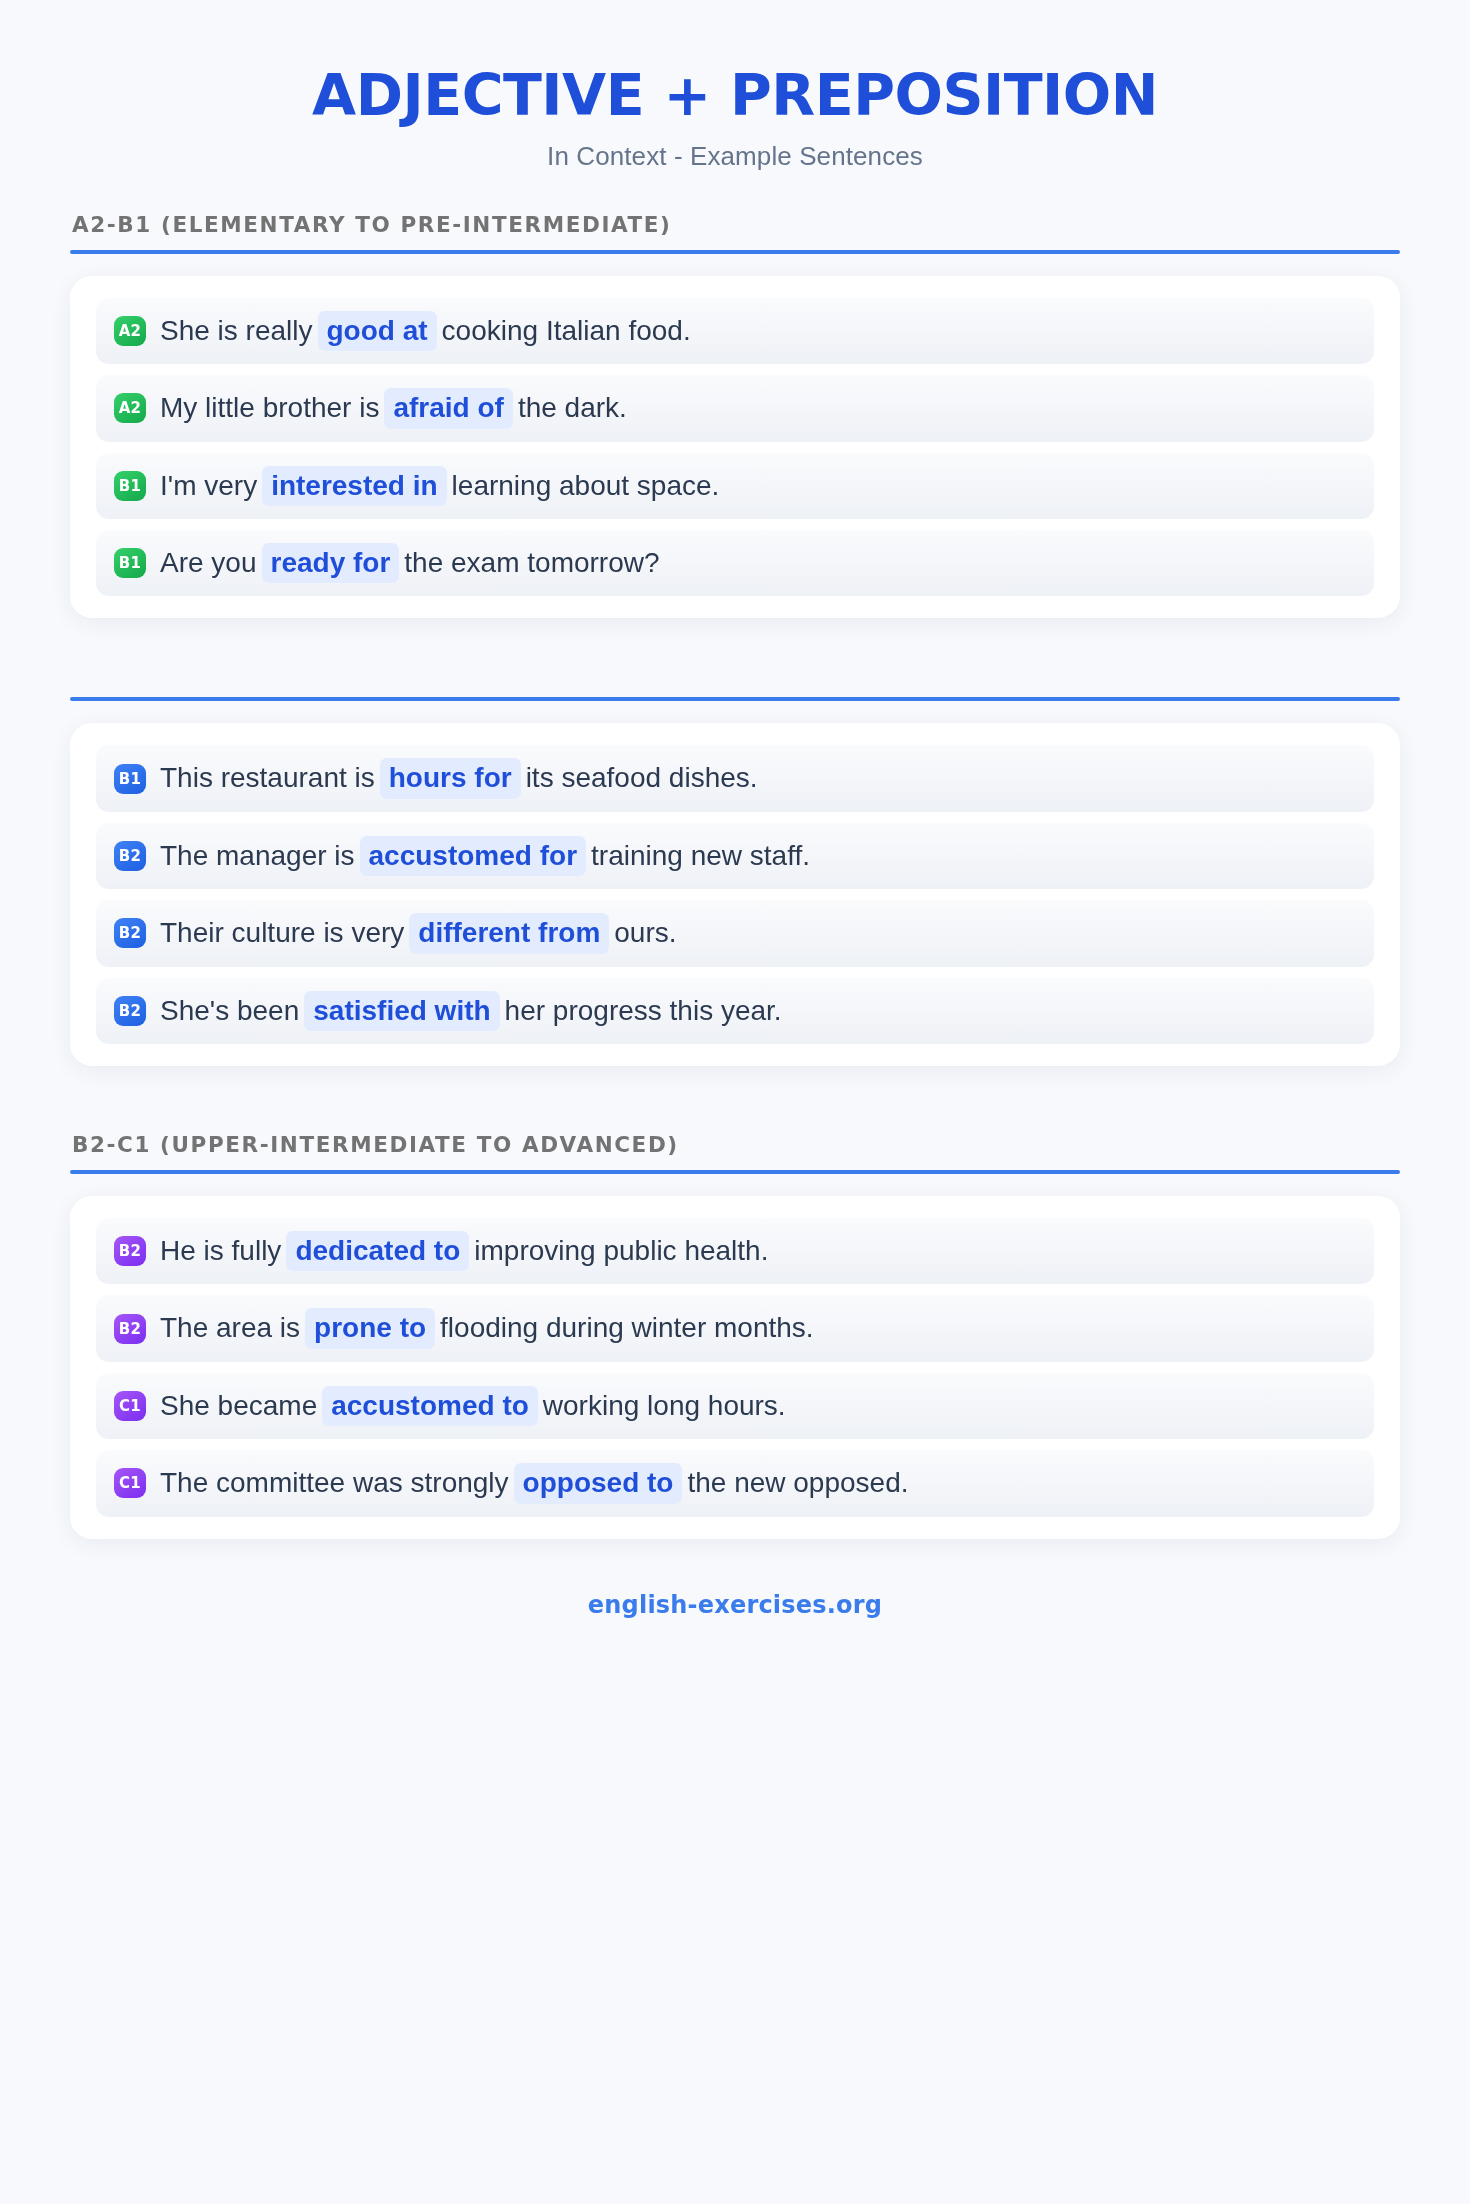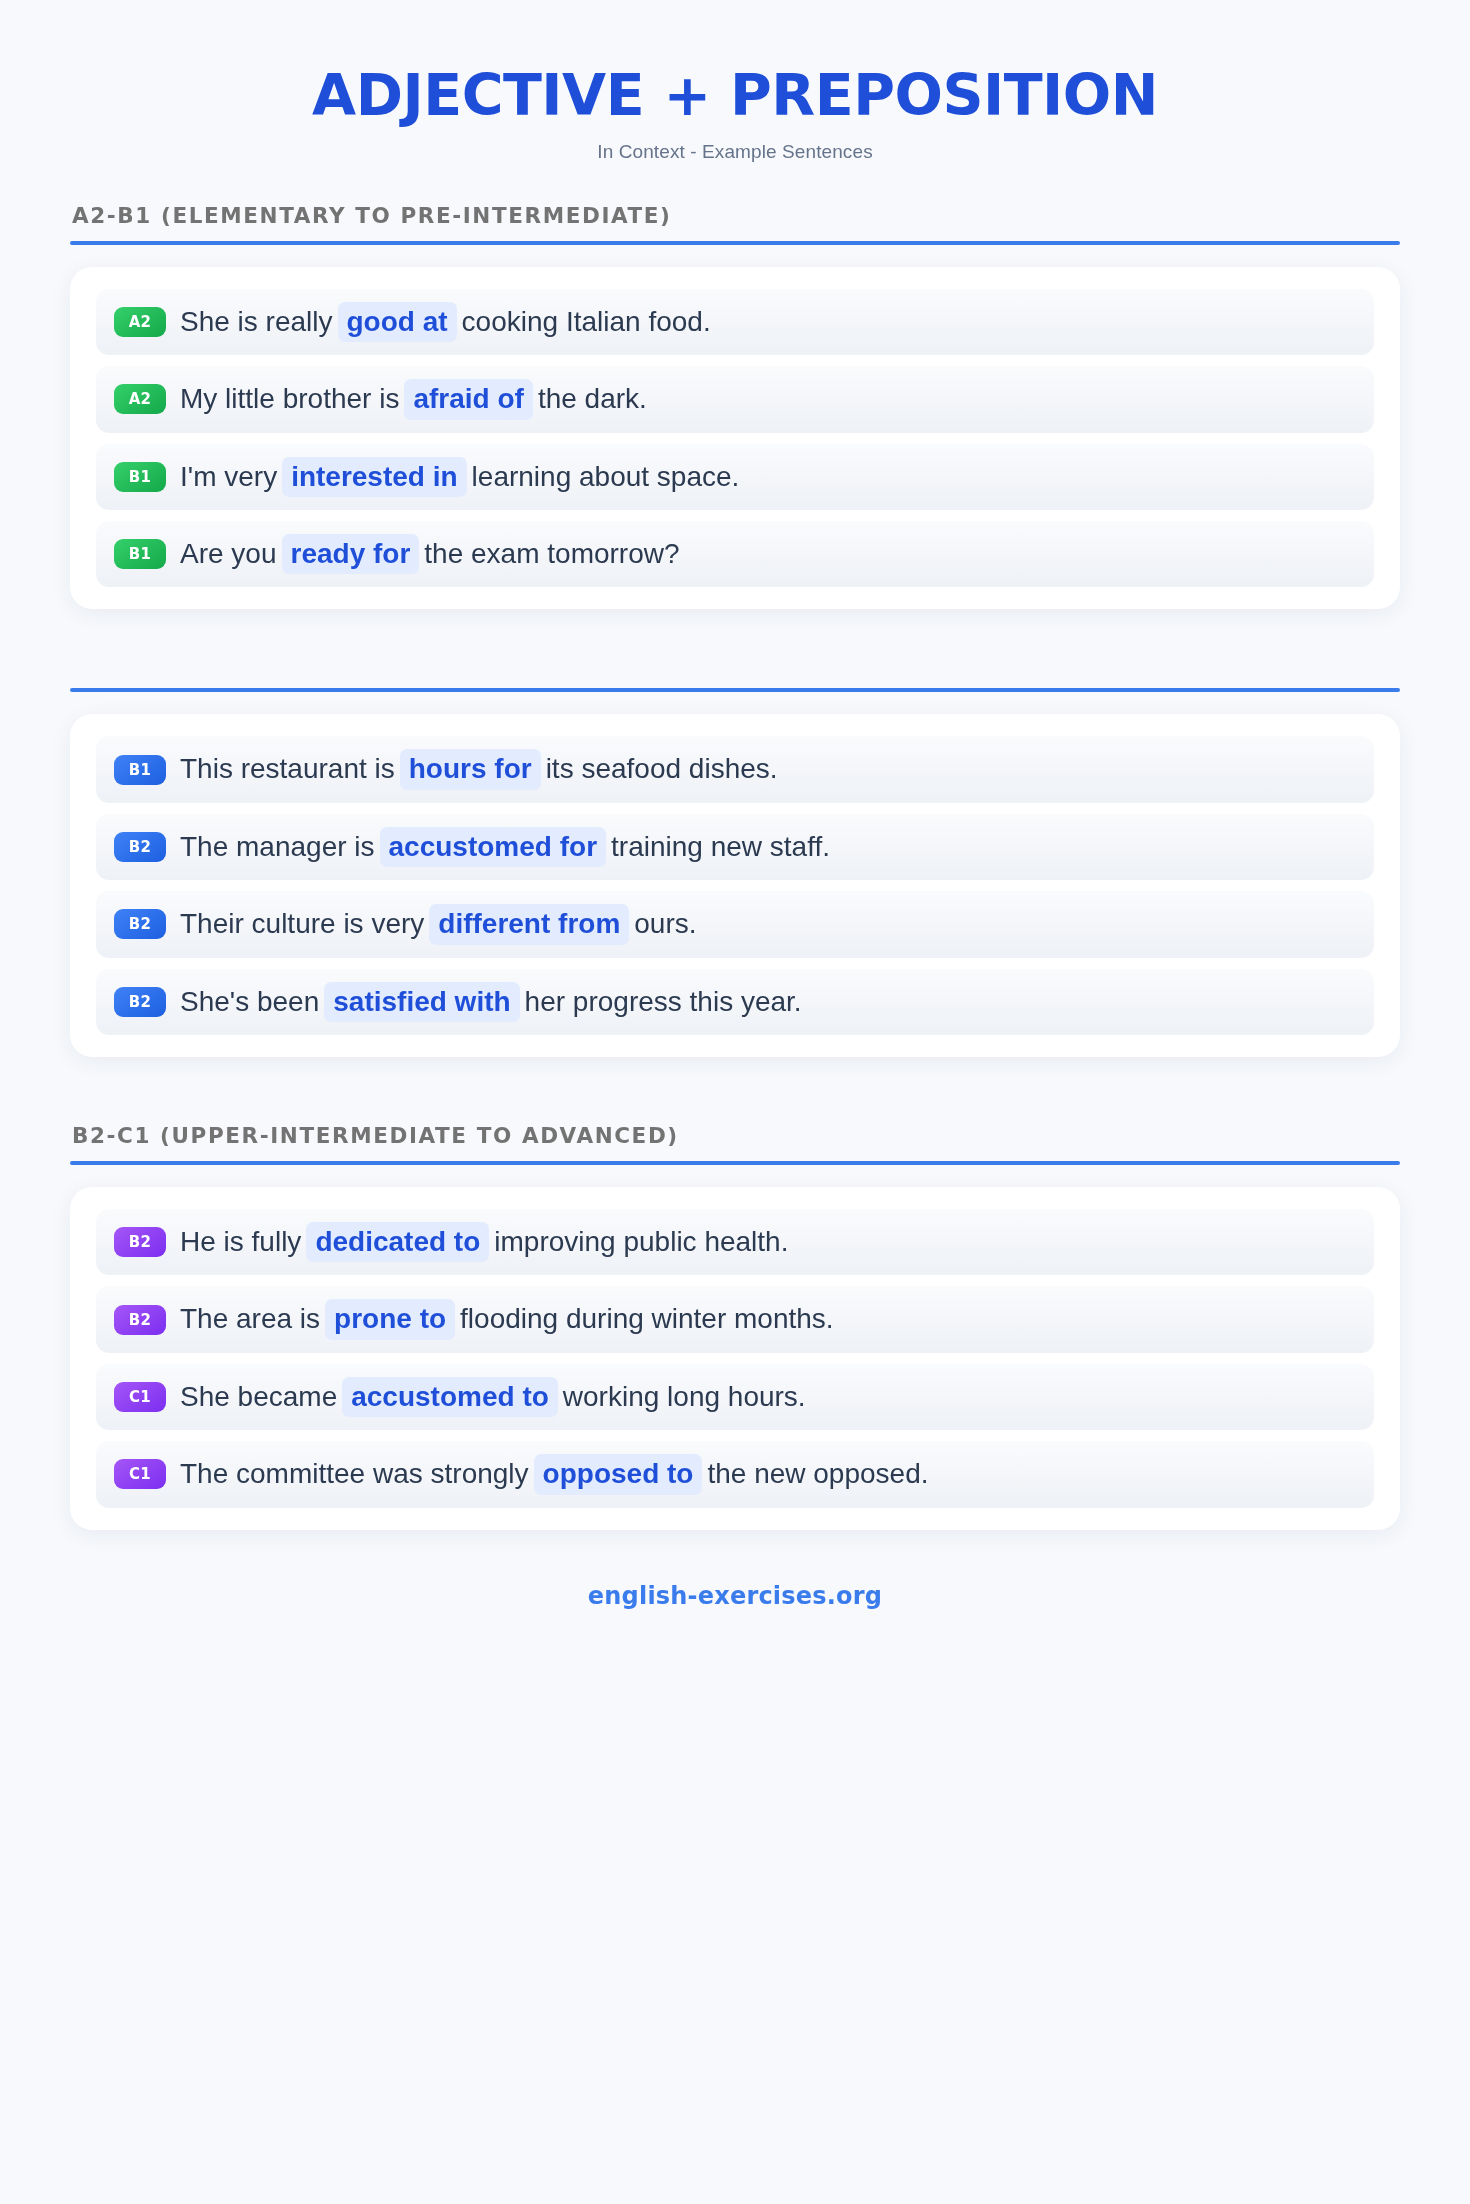--- a/index.html
+++ b/index.html
@@ -32,21 +32,21 @@
     font-family: "DejaVu Sans", sans-serif;
     font-size: 57px;
     font-weight: 700;
     letter-spacing: -0.5px;
     color: #1f4fd8;
     line-height: 1.12;
   }
 
   .subtitle {
     margin-top: 13px;
-    font-size: 19px;
+    font-size: 26px;
     font-weight: 400;
     color: #65748b;
     letter-spacing: 0.1px;
   }
 
   
   .section { margin-top: 0; }
   .section + .section { margin-top: 26px; }
 
   .section-head {
@@ -87,21 +87,21 @@
     padding: 13px 18px;
     min-height: 56px;
   }
   .row + .row { margin-top: 11px; }
 
   .badge {
     flex: 0 0 auto;
     display: inline-flex;
     align-items: center;
     justify-content: center;
-    width: 52px;
+    width: 32px;
     height: 30px;
     border-radius: 9px;
     color: #ffffff;
     font-family: "DejaVu Sans", sans-serif;
     font-size: 15px;
     font-weight: 700;
     letter-spacing: 0.3px;
     margin-right: 14px;
   }
   .badge.green  { background: linear-gradient(145deg, #34d06a 0%, #14a84a 100%); }

